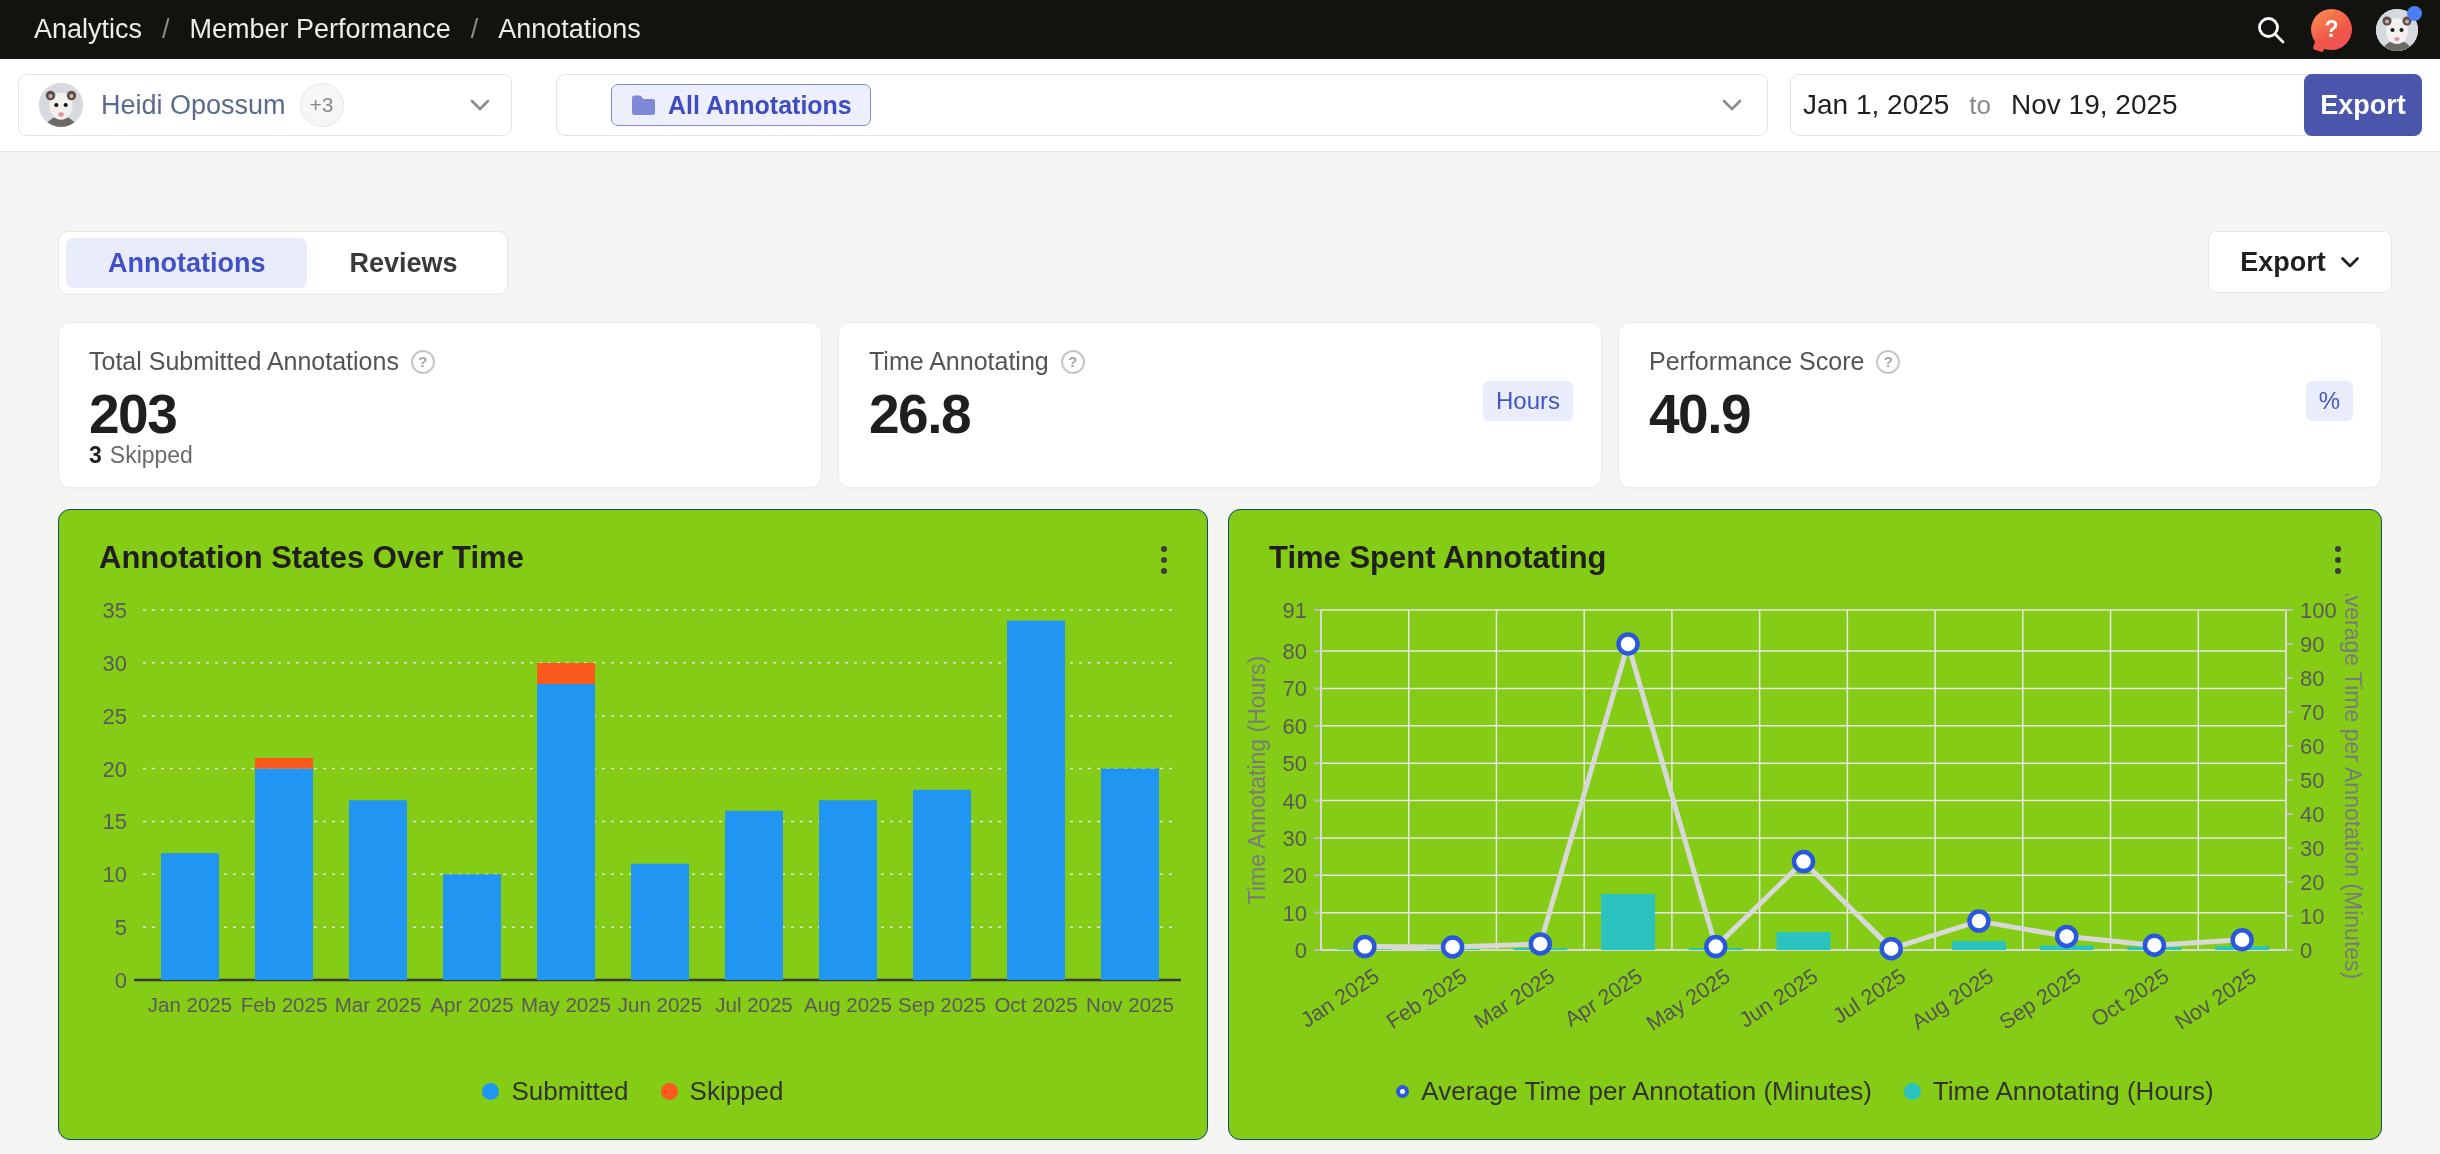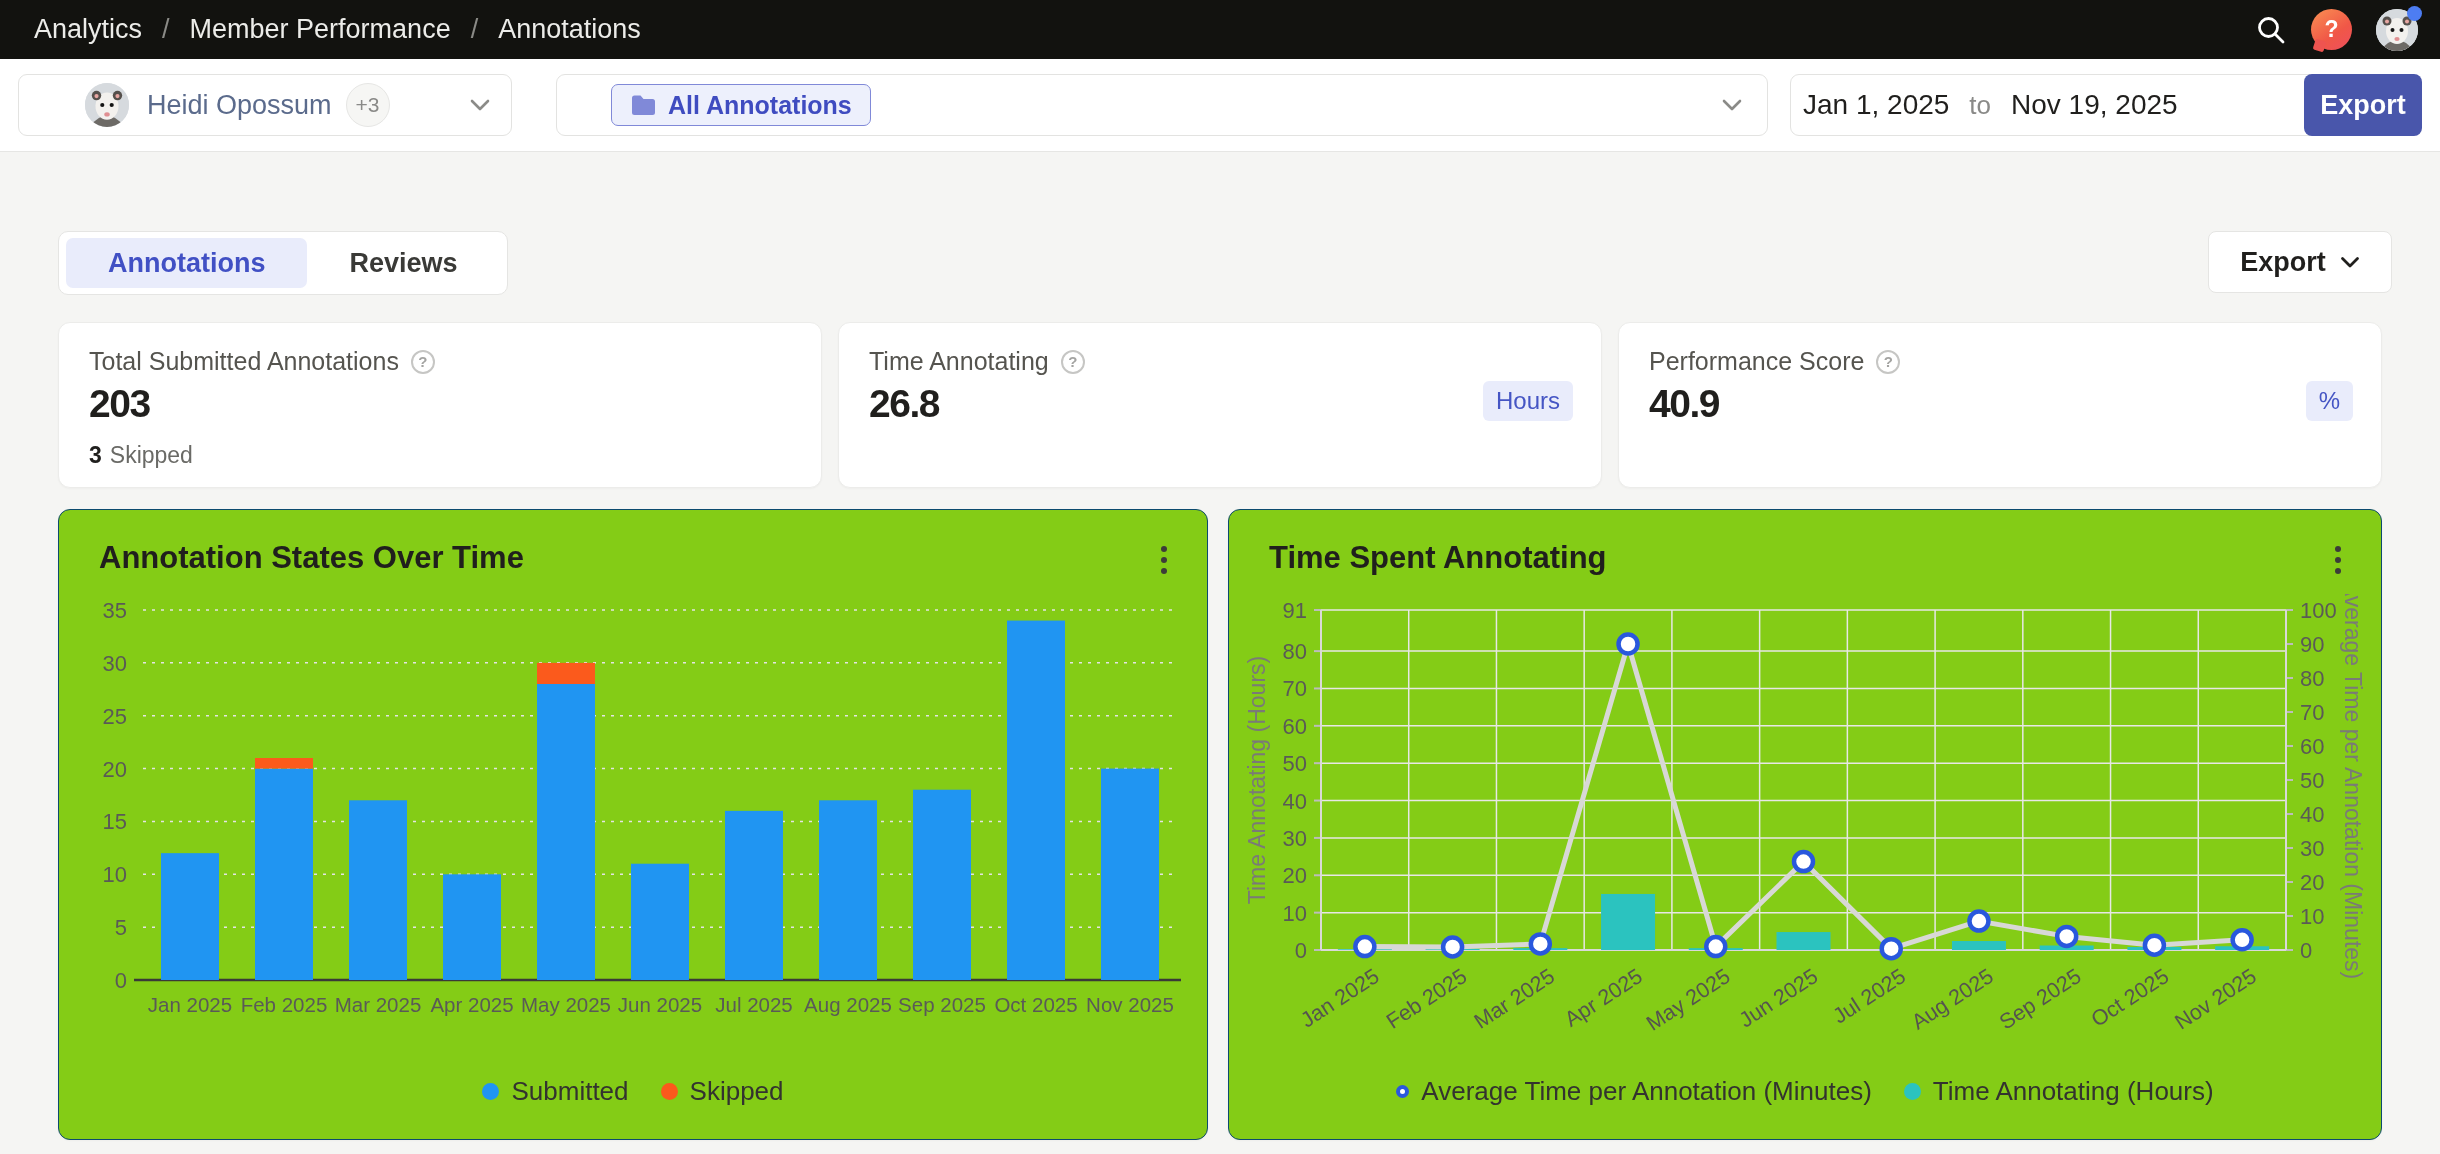--- a/index.html
+++ b/index.html
@@ -20,21 +20,21 @@
   .icon-btn { background:none; border:none; cursor:pointer; display:flex; align-items:center; }
   .help-bubble { width:41px; height:41px; border-radius:50%; background:linear-gradient(145deg,#fa9153 0%,#f05747 60%,#ee4f5e 100%); color:#fff; font-size:23px; font-weight:700; display:flex; align-items:center; justify-content:center; position:relative; border:none; cursor:pointer; }
   .help-bubble::after { content:""; position:absolute; left:3px; bottom:-1px; width:11px; height:11px; background:#ee5450; border-radius:2px; transform:rotate(18deg); }
   .avatar-wrap { position:relative; width:42px; height:42px; cursor:pointer; }
   .avatar { width:42px; height:42px; border-radius:50%; overflow:hidden; background:#d9dde1; display:block; }
   .status-dot { position:absolute; top:-3px; right:-4px; width:15px; height:15px; border-radius:50%; background:#4d7df2; }
 
   
   .filter-row { position:absolute; top:59px; left:0; width:2440px; height:93px; background:#fff; border-bottom:1px solid #e6e6e4; }
   .fbox { position:absolute; top:15px; height:62px; border:1px solid #e3e3e1; border-radius:9px; background:#fff; display:flex; align-items:center; }
-  .member-box { left:18px; width:494px; cursor:pointer;padding-left:46px; }
+  .member-box { left:18px; width:494px; cursor:pointer; }
   .member-box .avatar { width:44px; height:44px; margin-left:20px; flex:none; }
   .member-name { margin-left:18px; font-size:27px; color:#5b6b8c; }
   .extra-badge { margin-left:14px; width:44px; height:44px; border-radius:50%; background:#f6f6f4; border:1px solid #e6e6e4; color:#8a8a88; font-size:21px; display:flex; align-items:center; justify-content:center; }
   .member-box .chev { margin-left:auto; margin-right:20px; }
   .workspace-box { left:556px; width:1212px; cursor:pointer; }
   .ws-chip { margin-left:54px; height:42px; padding:0 18px; border:1.5px solid #8089d8; border-radius:7px; background:#edf0fc; display:flex; align-items:center; gap:11px; cursor:pointer; }
   .ws-chip span { font-size:25px; font-weight:600; color:#3f4cc0; }
   .workspace-box .chev { margin-left:auto; margin-right:24px; }
   .date-box { left:1790px; width:570px; cursor:pointer; padding-left:12px; gap:20px; }
   .date-text { font-size:28px; color:#201f1d; }
@@ -47,21 +47,21 @@
   .tab { height:50px; padding:0 42px; border:none; background:transparent; border-radius:7px; font-size:27px; font-weight:700; color:#3a3a37; cursor:pointer; font-family:inherit; }
   .tab.active { background:#e9ecfb; color:#4150c4; }
   .export-btn { position:absolute; top:231px; left:2208px; width:184px; height:62px; background:#fff; border:1px solid #e5e5e3; border-radius:8px; display:flex; align-items:center; justify-content:center; gap:14px; font-size:27px; font-weight:600; color:#201f1d; cursor:pointer; font-family:inherit; }
 
   
   .stats { position:absolute; top:322px; left:58px; width:2324px; display:flex; gap:16px; }
   .stat-card { flex:1; height:166px; background:#fff; border:1px solid #ececea; border-radius:12px; position:relative; padding:24px 30px; box-shadow:0 1px 2px rgba(0,0,0,.03); }
   .stat-label-row { display:flex; align-items:center; gap:12px; }
   .stat-label { font-size:25px; color:#55544f; }
   .info-icon { width:24px; height:24px; border-radius:50%; border:2px solid #c6c6c4; color:#a3a3a1; font-size:15px; font-weight:700; display:inline-flex; align-items:center; justify-content:center; }
-  .stat-value { margin-top:6px; font-size:39px; font-weight:700; letter-spacing:-1.5px; color:#201f1d; }
+  .stat-value { margin-top:6px; font-size:55px; font-weight:700; letter-spacing:-1.5px; color:#201f1d; }
   .stat-foot { position:absolute; left:30px; bottom:18px; font-size:23px; color:#6a6a66; }
   .stat-foot b { color:#201f1d; margin-right:8px; }
   .unit-badge { position:absolute; right:28px; top:58px; height:40px; min-width:38px; padding:0 13px; background:#e9ecfb; border-radius:6px; color:#4555c4; font-size:24px; display:flex; align-items:center; justify-content:center; }
 
   
   .charts { position:absolute; top:509px; left:58px; display:flex; gap:20px; }
   .chart-card { background:#84cc16; border:1px solid #0c4a6e; border-radius:12px; position:relative; height:631px; box-shadow:0 1px 2px rgba(0,0,0,.03);text-decoration:underline; }
   .chart-card.left { width:1150px; }
   .chart-card.right { width:1154px; }
   .chart-title { position:absolute; top:30px; left:40px; font-size:31px; font-weight:700; color:#201f1d; }

